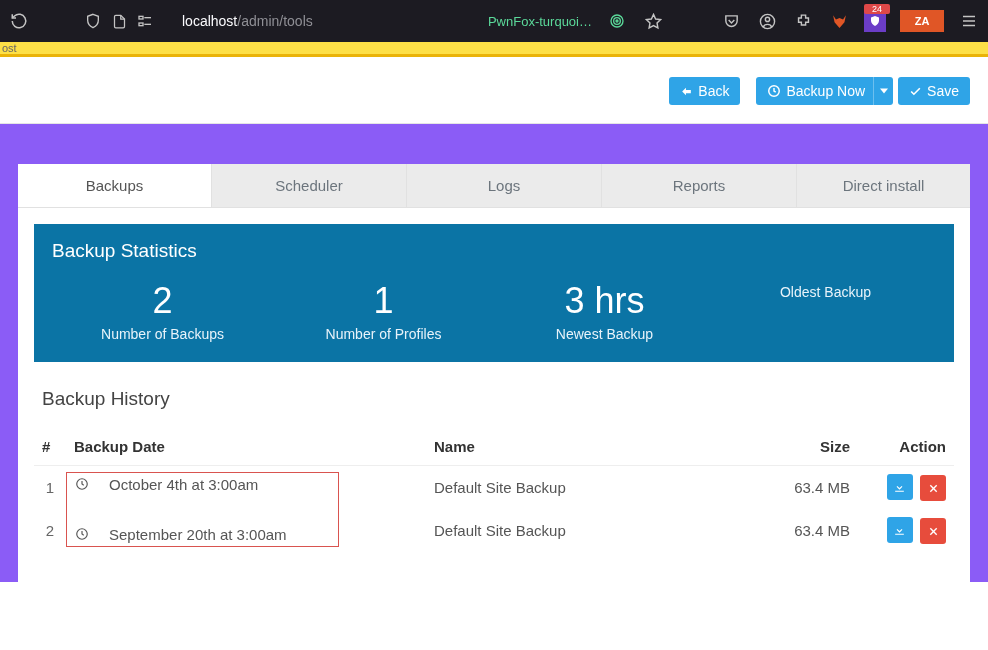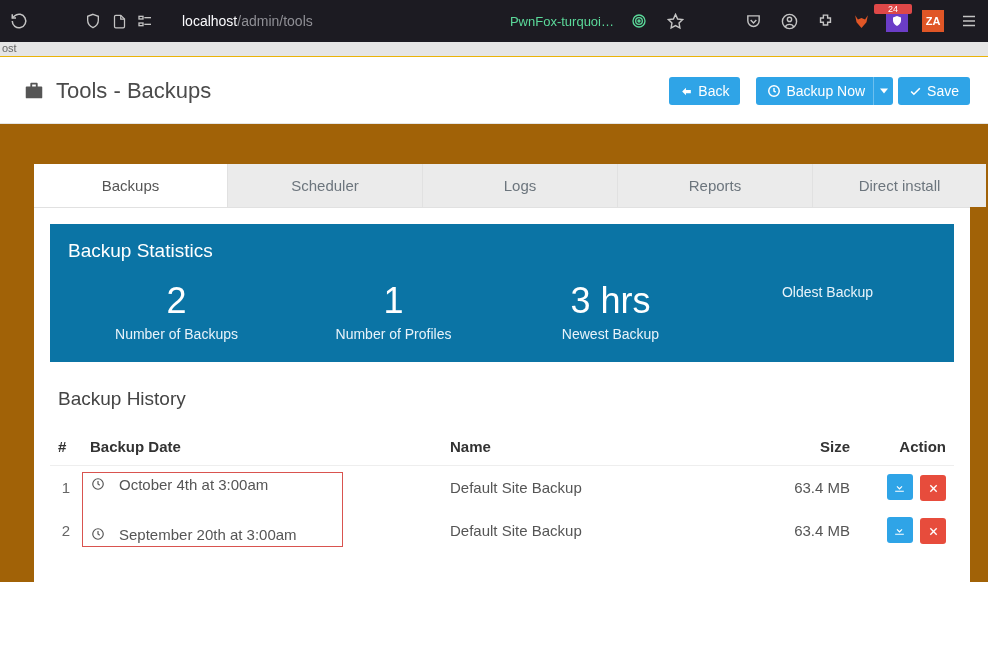--- a/index.html
+++ b/index.html
@@ -8,41 +8,41 @@
 
 .chrome { background:#1c1b22; height:42px; display:flex; align-items:center; color:#c4c4c4; padding:0 8px; gap:8px; }
 .chrome .reload { width:22px; height:22px; display:inline-flex; align-items:center; justify-content:center; cursor:pointer; }
 .chrome .shield, .chrome .page-ic, .chrome .perm-ic { width:18px; height:18px; display:inline-flex; align-items:center; justify-content:center; }
 .url { font-size:14px; color:#fbfbfe;margin-left:20px; }
 .url .dim { color:#8f8f95; }
 .chrome-right { margin-left:auto; display:flex; align-items:center; gap:14px; }
 .ext-label { color:#5bd99a; font-size:13px; }
 .chrome-ic { width:22px; height:22px; display:inline-flex; align-items:center; justify-content:center; color:#c4c4c4; }
 .badge24 { position:relative; width:22px; height:22px; background:#6b3dc7; display:inline-flex; align-items:center; justify-content:center; color:#fff; font-size:10px; }
-.badge24 .num { position:absolute; top:-6px; right:-4px; background:#de4848; color:#fff; font-size:9px; padding:0 14px; border-radius:2px; }
-.za { width:22px; height:22px; background:#e05626; color:#fff; font-weight:bold; display:inline-flex; align-items:center; justify-content:center; font-size:11px; }
+.badge24 .num { position:absolute; top:-6px; right:-4px; background:#de4848; color:#fff; font-size:9px; padding:0 8px; border-radius:2px; }
+.za { width:44px; height:22px; background:#e05626; color:#fff; font-weight:bold; display:inline-flex; align-items:center; justify-content:center; font-size:11px; }
 .menu-ic svg { width:18px; height:18px; }
 
 
-.secrow { height:15px; border-bottom:1px solid #eab308; font-size:11px; color:#666; padding-left:2px; background:#e5e5e5; }
+.secrow { height:15px; border-bottom:3px solid #eab308; font-size:11px; color:#666; padding-left:2px; background:#fde047; }
 
 
 .header { display:flex; align-items:center; padding:20px 18px 18px 22px; border-bottom:1px solid #e5e5e5; }
 .header h1 { font-size:22px; font-weight:400; color:#4b4b4b; display:flex; align-items:center; gap:10px; }
 .header-actions { margin-left:auto; display:flex; gap:5px; }
 .btn { border:none; color:#fff; font-size:14px; padding:6px 11px; border-radius:3px; display:inline-flex; align-items:center; gap:5px; cursor:pointer; }
 .btn.back { background:#2fa4e7; }
 .btn.save { background:#2fa4e7; }
 .btn.backupnow { background:#2fa4e7; padding:6px 8px 6px 11px; }
 .split { display:inline-flex;padding-left:11px; }
 .split .caret { background:#2fa4e7; border-left:1px solid rgba(255,255,255,.3); width:20px; border-radius:0 3px 3px 0; display:flex; align-items:center; justify-content:center; }
 .split .btn.backupnow { border-radius:3px 0 0 3px; }
 
 
-.content { padding:40px 18px 0 34px; background:#a16207; }
+.content { padding:40px 18px 0 18px; background:#8b5cf6; }
 .tabs { display:flex; border-bottom:1px solid #e1e1e1; }
 .tab { flex:none; padding:13px 0; text-align:center; color:#6c757d; font-size:15px; cursor:pointer; background:#ebebeb; border-right:1px solid #e1e1e1; }
 .tab.t0 { width:194px; }
 .tab.t1 { width:195px; }
 .tab.t2 { width:195px; }
 .tab.t3 { width:195px; }
 .tab.t4 { width:173px; border-right:none; }
 .tab.active { background:#fff; color:#555; }
 
 .panel { background:#fff; padding:16px 16px 30px 16px; }
@@ -62,21 +62,21 @@
 table.hist { width:100%; border-collapse:collapse; }
 table.hist th { text-align:left; font-size:15px; font-weight:600; color:#333; padding:10px 8px; border-bottom:1px solid #eee; }
 table.hist th.size { text-align:right; padding-right:24px; }
 table.hist th.action { text-align:right; padding-right:8px; }
 table.hist td { padding:8px 8px; font-size:15px; color:#555; vertical-align:middle; }
 table.hist td.num { width:32px; text-align:center; color:#666; }
 table.hist td.date { width:360px; }
 table.hist td.size { text-align:right; padding-right:24px; }
 table.hist td.act { text-align:right; white-space:nowrap; width:80px; }
 .hl { border:1.5px solid #d9534f; display:inline-block; padding:0; }
-.hl .row { display:flex; align-items:center; gap:14px; padding:3px 8px; color:#555; }
+.hl .row { display:flex; align-items:center; gap:20px; padding:3px 8px; color:#555; }
 .hl .row + .row { border-top:1px solid transparent; }
 
 .iconbtn { display:inline-flex; align-items:center; justify-content:center; width:26px; height:26px; border-radius:3px; color:#fff; cursor:pointer; }
 .iconbtn.dl { background:#2fa4e7; }
 .iconbtn.del { background:#e74c3c; margin-left:3px; }
 
 svg { display:block; }
 </style>
 </head>
 <body>
@@ -162,28 +162,20 @@
           <line x1="4" y1="12" x2="20" y2="12"></line>
           <line x1="4" y1="18" x2="20" y2="18"></line>
         </svg>
     </span>
   </div>
 </div>
 
 <div class="secrow"><span>ost</span></div>
 
 <div class="header">
-  <h1>
-    <span>
-      <svg width="24" height="22" viewBox="0 0 24 24" fill="#555">
-          <path d="M9 3h6a1 1 0 0 1 1 1v3h4a1 1 0 0 1 1 1v11a1 1 0 0 1-1 1H4a1 1 0 0 1-1-1V8a1 1 0 0 1 1-1h4V4a1 1 0 0 1 1-1zm1 2v2h4V5h-4z"></path>
-        </svg>
-    </span>
-    <span>Tools - Backups</span>
-  </h1>
   <div class="header-actions">
     <button class="btn back">
       <svg width="13" height="13" viewBox="0 0 24 24" fill="#fff">
           <path d="M11 5l-7 7 7 7v-4h9v-6h-9V5z"></path>
         </svg>
       <span>Back</span>
     </button>
     <span class="split">
       <button class="btn backupnow">
         <svg width="14" height="14" viewBox="0 0 24 24" fill="none" stroke="#fff" stroke-width="2.5">

